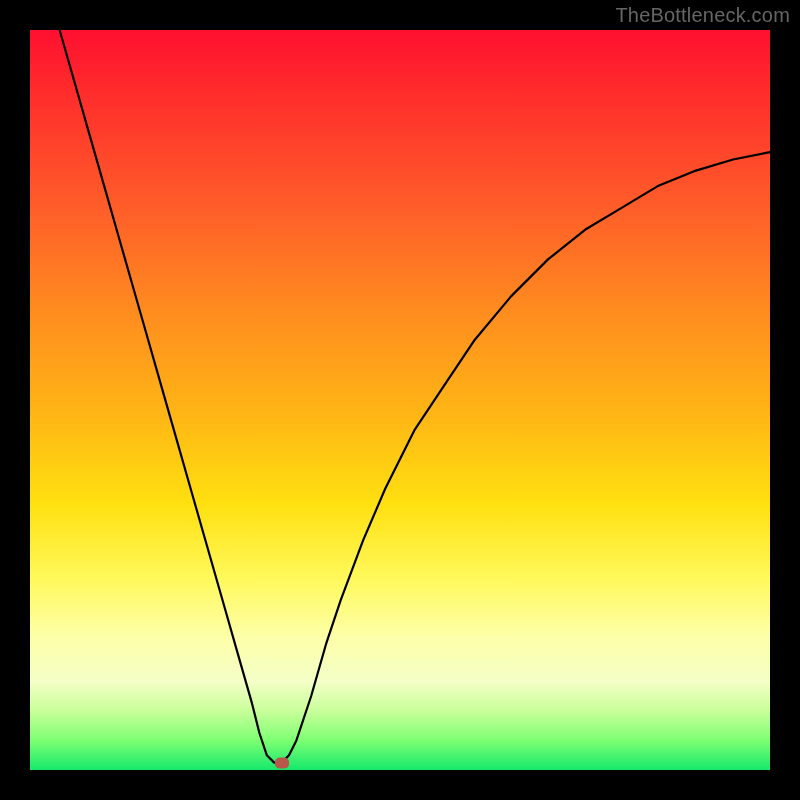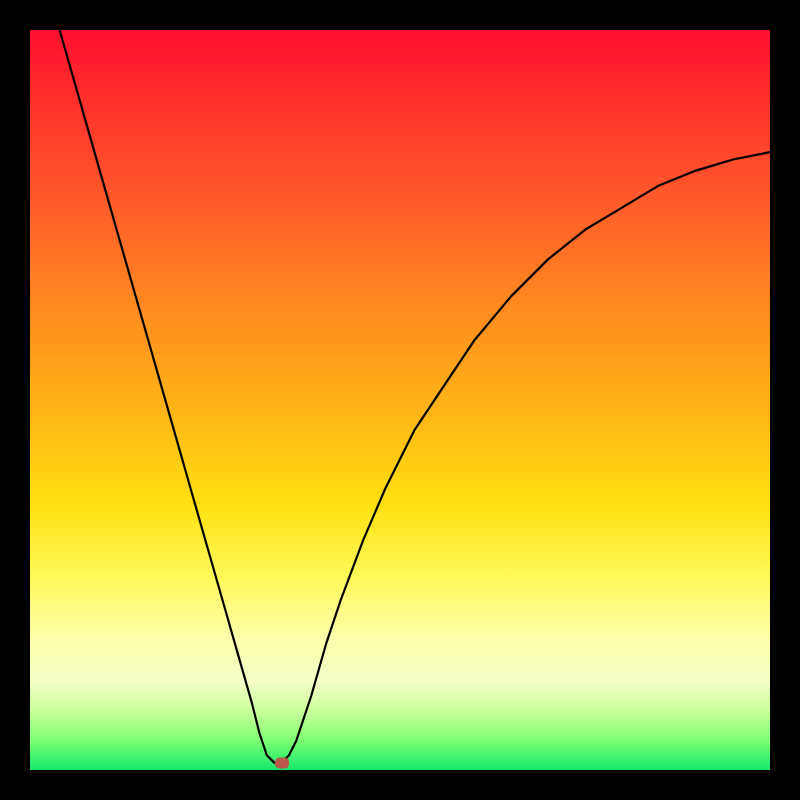--- a/index.html
+++ b/index.html
@@ -66,20 +66,21 @@
     height: 11px;
     background: #b9574b;
     border-radius: 5px / 4px;
     transform: translate(-50%, -50%);
   }
 </style>
 </head>
 <body>
 
 <div class="frame">
+  <div class="watermark">TheBottleneck.com</div>
 
   <div class="plot-area">
     <svg class="curve" viewBox="0 0 740 740" preserveAspectRatio="none">
       <path id="curve-path" fill="none" stroke="#000" stroke-width="2.2" stroke-linejoin="round" stroke-linecap="round" d="M29.60 0.00 L44.40 51.80 L59.20 103.60 L74.00 155.40 L88.80 207.20 L103.60 259.00 L118.40 310.80 L133.20 362.60 L148.00 414.40 L162.80 466.20 L177.60 518.00 L192.40 569.80 L207.20 621.60 L222.00 673.40 L229.40 703.00 L236.80 725.20 L244.20 732.60 L251.60 732.60 L259.00 725.20 L266.40 710.40 L281.20 666.00 L296.00 614.20 L310.80 569.80 L333.00 510.60 L355.20 458.80 L384.80 399.60 L414.40 355.20 L444.00 310.80 L481.00 266.40 L518.00 229.40 L555.00 199.80 L592.00 177.60 L629.00 155.40 L666.00 140.60 L703.00 129.50 L740.00 122.10"></path>
     </svg>
     <div id="marker" class="marker" style="left: 251.6px; top: 732.6px; background: rgb(185, 87, 75);"></div>
   </div>
 </div>
 
 </body></html>

